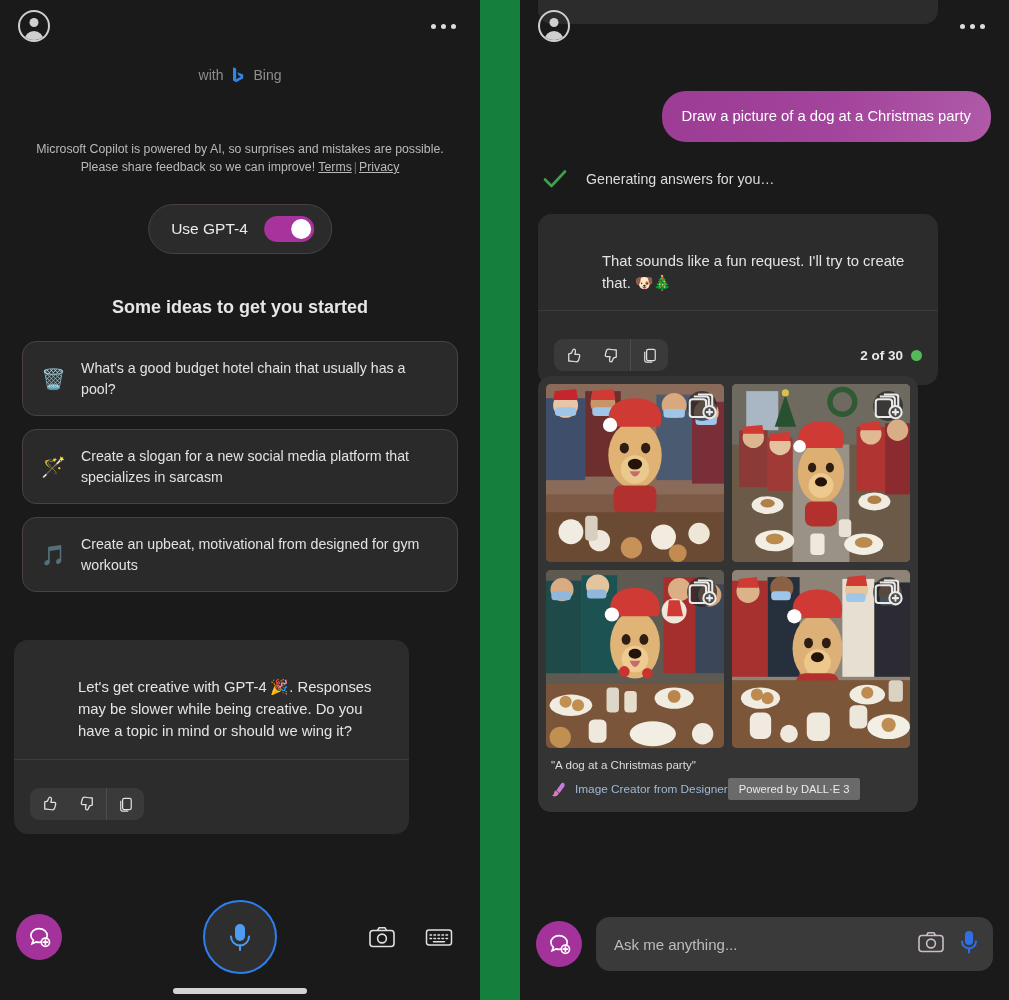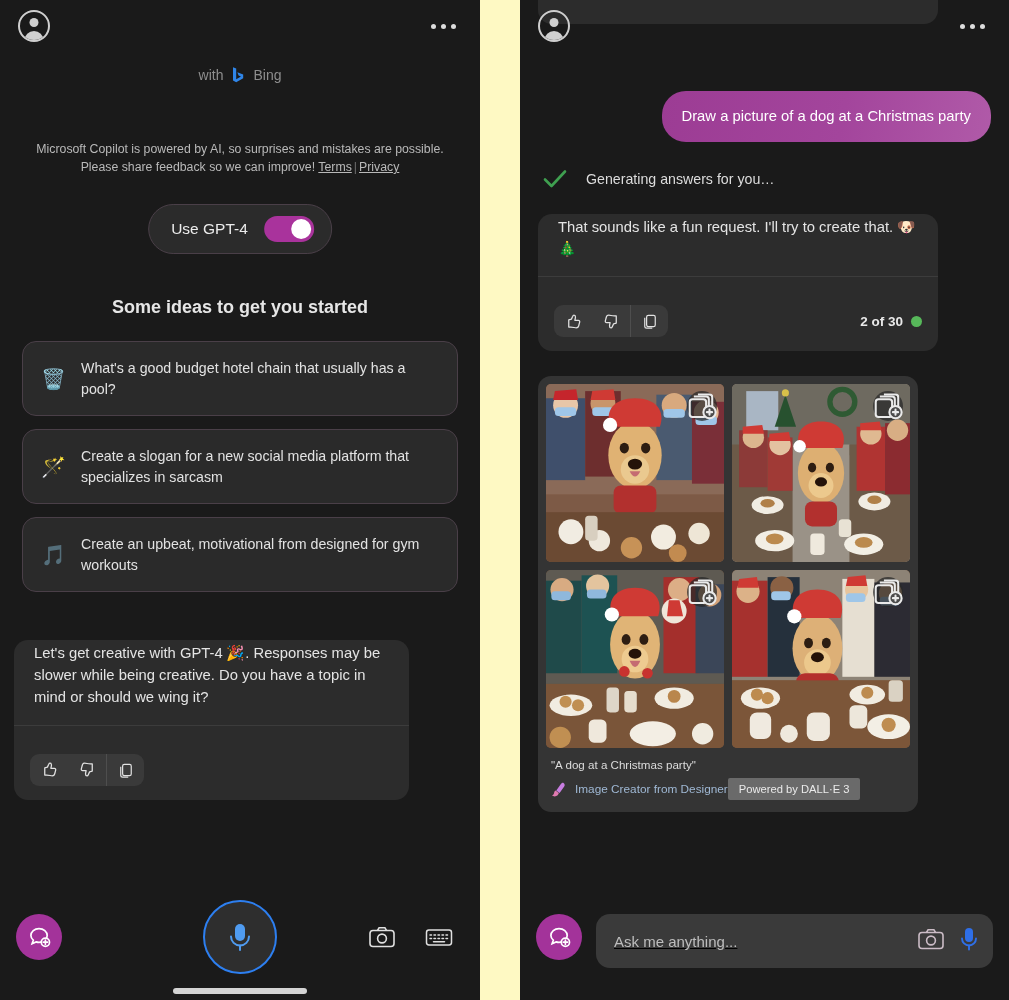--- a/index.html
+++ b/index.html
@@ -2,21 +2,21 @@
 <html><head>
 <meta charset="utf-8">
 <style>
   * { box-sizing: border-box; margin: 0; padding: 0; }
   html, body {
     width: 1009px; height: 1000px;
     background: #000;
     font-family: "Liberation Sans", sans-serif;
     overflow: hidden;
   }
-  .stage { position: relative; width: 807px; height: 1000px; background: #fef9c3; }
+  .stage { position: relative; width: 807px; height: 1000px; background: #15803d; }
 
   
   .panel {
     position: absolute; top: 0; height: 1000px;
     background: #1a1a1a; overflow: hidden;
   }
   #panel-left  { left: 0;   width: 480px; }
   #panel-right { left: 520px; width: 489px; }
 
   
@@ -86,21 +86,21 @@
     border-radius: 14px; padding: 16px 18px; margin-bottom: 13px;
     min-height: 75px;
   }
   .idea-ico { width: 26px; flex: 0 0 26px; text-align: center; font-size: 20px; line-height: 1; }
   .idea-txt { font-size: 14.2px; line-height: 1.42; color: #e2e2e2; }
 
   
   .bubble-bot {
     background: #2c2c2c; border-radius: 14px; overflow: hidden;
   }
-  .bubble-body { padding: 2px 20px 16px; font-size: 14.8px; line-height: 1.5; color: #e4e4e4; }
+  .bubble-body { padding: 36px 20px 16px; font-size: 14.8px; line-height: 1.5; color: #e4e4e4; margin-left: 44px; }
   .bubble-foot {
     border-top: 1px solid #3c3c3c;
     display: flex; align-items: center; justify-content: space-between;
     padding: 28px 16px 14px;
   }
   .react-group {
     display: flex; align-items: center;
     background: #3a3a3a; border-radius: 9px; overflow: hidden;
   }
   .react-btn {
@@ -193,21 +193,21 @@
     padding: 0 4px 3px;
   }
   .creator { display: flex; align-items: center; gap: 8px; font-size: 11.8px; color: #9fb8d4; }
   .pill-dalle {
     background: #6a6a6a; border-radius: 2px; padding: 5px 11px;
     font-size: 11.2px; color: #eaeaea;
   }
 
   .right-inputbar {
     position: absolute; bottom: 26px; left: 0; right: 0; height: 60px;
-    display: flex; gap: 14px; padding: 0 16px; text-decoration: underline;
+    display: flex; align-items: center; gap: 14px; padding: 0 16px;
   }
   .fab-purple-sm {
     width: 46px; height: 46px; border-radius: 50%; background: #A3339A;
     display: flex; align-items: center; justify-content: center; flex: 0 0 46px;
   }
   .askbox {
     flex: 1; height: 54px; border-radius: 14px; background: #3a3a3a;
     display: flex; align-items: center; padding: 0 14px 0 18px; gap: 14px;
   }
   .askbox .ph { flex: 1; font-size: 15px; color: #bdbdbd; }

